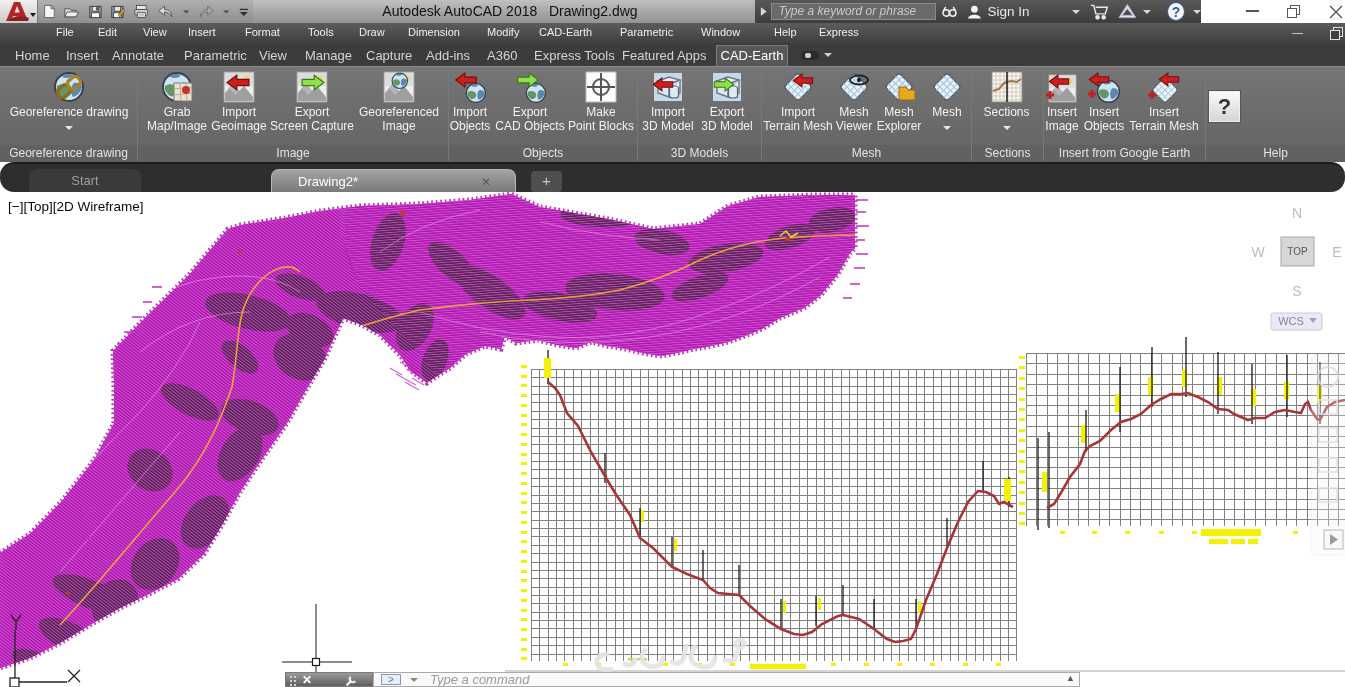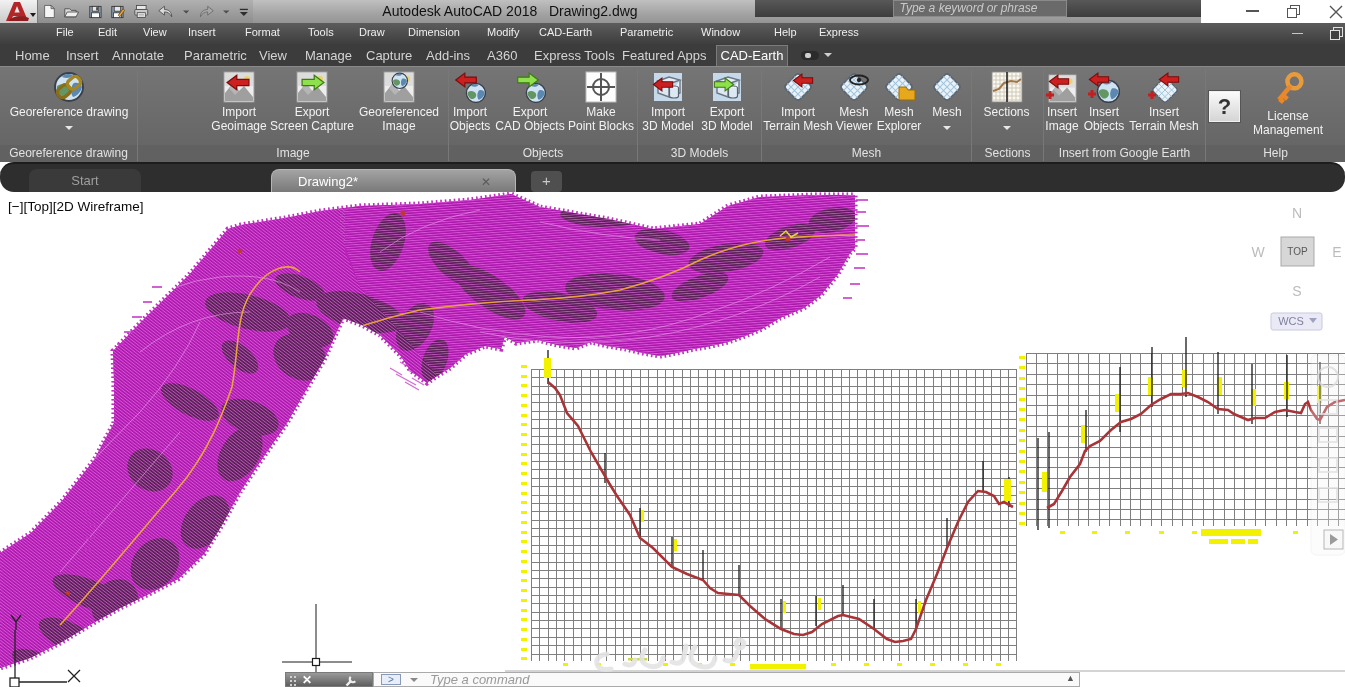--- a/index.html
+++ b/index.html
@@ -9,22 +9,22 @@
 
 #titlebar { position:absolute; left:0; top:0; width:1345px; height:23px;
   background:linear-gradient(#c0c0c0,#a3a3a3 60%,#949494); }
 #logo { position:absolute; left:0; top:0; width:38px; height:23px;
   background:linear-gradient(#f2f2f2,#c9c9c9); border-right:1px solid #7a7a7a; }
 #qat { position:absolute; left:38px; top:0; width:215px; height:23px;
   background:linear-gradient(#b0b0b0,#8e8e8e); display:flex; align-items:center; }
 #qat svg { margin:0 4.5px; }
 #titletext { position:absolute; left:300px; top:0; width:420px; height:23px; text-align:center;
   font-size:14px; color:#111; line-height:23px; white-space:nowrap; }
-#infocenter { position:absolute; left:755px; top:0; width:446px; height:17px; overflow:hidden; white-space:nowrap;
-  background:linear-gradient(#585858,#3d3d3d); display:flex; align-items:center; color:#e6e6e6;flex-direction:column; }
+#infocenter { position:absolute; left:755px; top:0; width:446px; height:23px; overflow:hidden; white-space:nowrap;
+  background:linear-gradient(#585858,#3d3d3d); display:flex; align-items:center; color:#e6e6e6; }
 #winbtns { position:absolute; left:1201px; top:0; width:144px; height:23px; background:#fff; }
 
 
 #menubar { position:absolute; left:0; top:23px; width:1345px; height:21px;
   background:linear-gradient(#5c5c5c,#3e3e3e); color:#efefef; font-size:11px; }
 #menubar span.m { position:absolute; top:3px; }
 
 
 #ribtabs { position:absolute; left:0; top:44px; width:1345px; height:22px; background:#3c3c3c;
   color:#d4d4d4; font-size:13px; }
@@ -263,20 +263,29 @@
       <svg class="ric" width="32" height="32" viewBox="0 0 32 32">
         <use href="#sym-globe"></use>
         <g transform="rotate(-40 16 16)">
           <rect x="3" y="11" width="13" height="10" rx="4" fill="none" stroke="#8a6d1b" stroke-width="3.4"></rect>
           <rect x="16" y="11" width="13" height="10" rx="4" fill="none" stroke="#a8861f" stroke-width="3.4"></rect>
         </g>
       </svg>
       Georeference drawing<br><span class="arrow-dn" style="margin-top:2px;"></span>
     </div>
 
+    <div class="rbtn" style="left:137px; width:80px;">
+      <svg class="ric" width="32" height="32" viewBox="0 0 32 32">
+        <use href="#sym-globe"></use>
+        <rect x="13" y="12" width="18" height="18" fill="#e8e2d0" stroke="#7a7a7a"></rect>
+        <path d="M13 18 L31 16 M13 24 L31 22 M19 12 L20 30 M25 12 L26 30" stroke="#b8b095" stroke-width="1"></path>
+        <circle cx="25" cy="19" r="4" fill="#c8332e"></circle>
+      </svg>
+      Grab<br>Map/Image
+    </div>
     <div class="rbtn" style="left:199px; width:80px;">
       <svg class="ric" width="32" height="32" viewBox="0 0 32 32">
         <use href="#sym-photo"></use>
         <use href="#sym-arrL" x="2" y="3" width="26" height="17"></use>
       </svg>
       Import<br>Geoimage
     </div>
     <div class="rbtn" style="left:257px; width:110px;">
       <svg class="ric" width="32" height="32" viewBox="0 0 32 32">
         <use href="#sym-photo"></use>
@@ -400,29 +409,20 @@
         <g transform="translate(2 4)">
             <use href="#sym-mesh" width="30" height="30"></use>
           </g>
         <use href="#sym-arrL" x="10" y="1" width="22" height="15"></use>
         <path d="M4 20 v8 M0 24 h8" stroke="#c02020" stroke-width="3"></path>
       </svg>
       Insert<br>Terrain Mesh
     </div>
 
     <div style="position:absolute;left:1209px;top:24px;width:31px;height:31px;background:linear-gradient(#fafafa,#d5d5d5);border:1px solid #f0f0f0;outline:1px solid #555;color:#333;font-size:22px;font-weight:bold;text-align:center;line-height:29px;">?</div>
-    <div class="rbtn" style="left:1236px; width:104px;">
-      <svg class="ric" width="34" height="36" viewBox="0 0 34 36">
-        <g transform="rotate(40 17 18)">
-          <circle cx="17" cy="8" r="7" fill="none" stroke="#e89b3c" stroke-width="4.5"></circle>
-          <path d="M17 14 L17 32 M17 26 L23 26 M17 31 L22 31" stroke="#e8882a" stroke-width="4.5"></path>
-        </g>
-      </svg>
-      License<br>Management
-    </div>
     <span class="arrow-dn" style="position:absolute;left:1332px;top:115px;"></span>
   </div>
 
   <div id="filetabs">
     <div class="ftab" id="tab-start">Start</div>
     <div class="ftab" id="tab-drawing"><span style="margin-left:26px;">Drawing2*</span><span style="position:absolute;right:24px;color:#5a5a5a;font-size:12px;">✕</span></div>
     <div class="ftab" id="tab-plus">+</div>
   </div>
 
   <div id="canvas">

